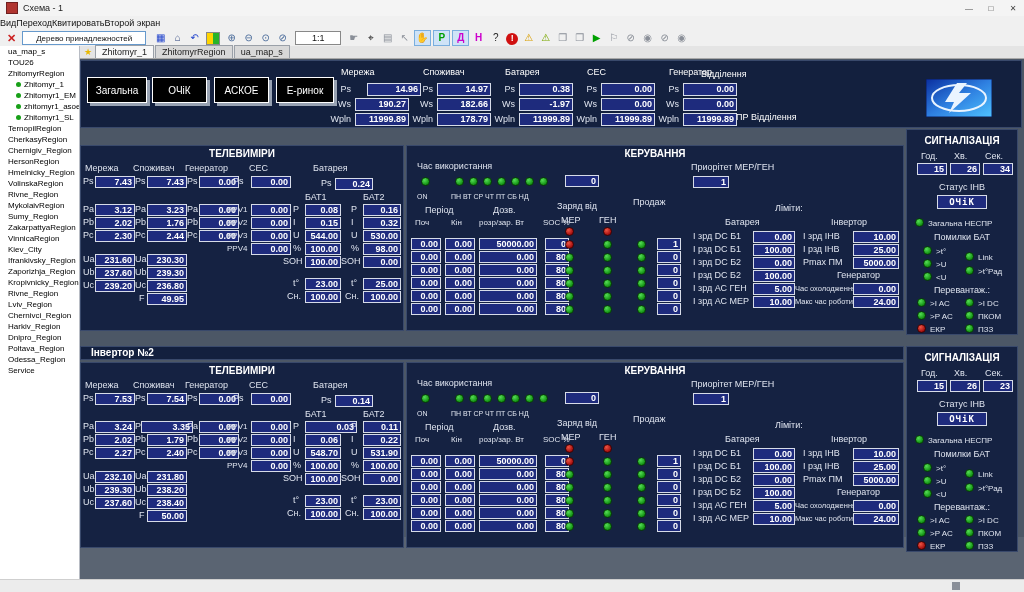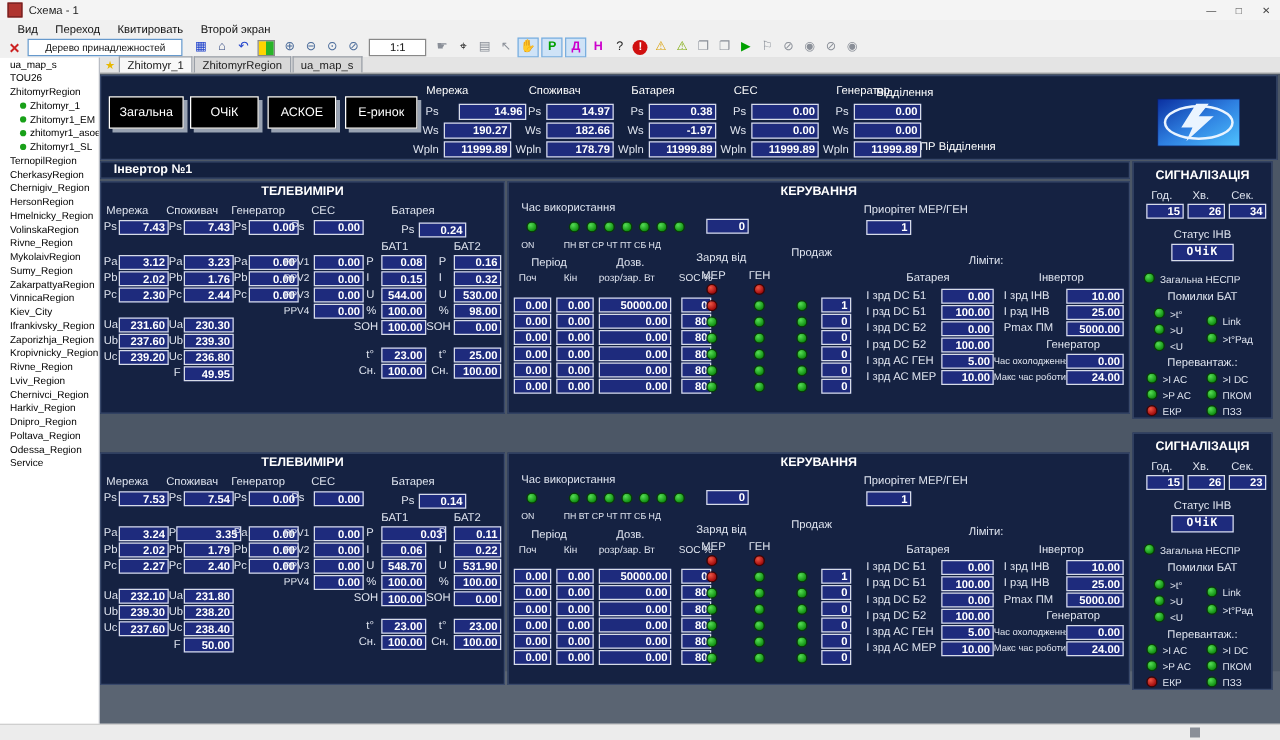--- a/index.html
+++ b/index.html
@@ -5,21 +5,21 @@
   html,body{margin:0;padding:0;background:#888;}
   .win{position:relative;width:1024px;height:592px;background:#f0f0f0;overflow:hidden;
        font-family:"Liberation Sans",sans-serif;-webkit-font-smoothing:antialiased;}
   
   .titlebar{position:absolute;left:0;top:0;right:0;height:16px;background:#f4f4f4;border-bottom:1px solid #e0e0e0;
             display:flex;align-items:center;font-size:9px;color:#222;}
   .appicon{width:10px;height:10px;background:#b03530;border:1px solid #702020;margin:0 5px 0 6px;}
   .wctl{margin-left:auto;display:flex;}
   .wbtn{width:22px;height:15px;display:flex;align-items:center;justify-content:center;font-size:8px;color:#444;}
   .menubar{position:absolute;left:0;top:16px;right:0;height:14px;background:#f0f0f0;display:flex;align-items:center;font-size:9px;color:#111;}
-  .menubar div{margin-left:14px;}
+  .menubar div{}
   .toolbar{position:absolute;left:0;top:30px;right:0;height:16px;background:#f0f0f0;border-bottom:1px solid #d5d5d5;
            display:flex;align-items:center;font-size:10px;}
   .tbi{width:15px;height:14px;display:inline-flex;align-items:center;justify-content:center;margin:0 1px;font-size:10px;line-height:1;}
   .tbi.blue{color:#2244cc}.tbi.navy{color:#223a77}.tbi.steel{color:#4a6b9a}.tbi.gray{color:#8a8f98}
   .tbi.dark{color:#222}.tbi.green{color:#00a000}.tbi.warn{color:#d99e00}.tbi.warn2{color:#7aa800}
   .tbi.green-letter{color:#00a000;font-weight:bold}.tbi.magenta-letter{color:#cc00cc;font-weight:bold}
   .tbi.pressed{background:#cfe3f7;border:1px solid #7aaede;}
   .tbi.alarm{background:#d01010;color:#fff;border-radius:50%;width:12px;height:12px;font-weight:bold;font-size:9px;margin:0 2px;}
   .tbi.dual{background:linear-gradient(90deg,#ffd400 50%,#28b428 50%);color:transparent;width:12px;height:11px;border:1px solid #888;margin:0 3px;}
   .red-x{color:#cc2222;font-weight:bold;font-size:11px;margin:0 6px 0 7px;}
@@ -245,21 +245,20 @@
           <div class="grp-name" style="left: 588px; top: 6px;">Генератор</div>
           <div class="lbl" style="left: 576px; top: 23px; width: 22px; text-align: right;">Ps</div>
           <div class="vbox" style="left: 602px; top: 22px; width: 54px; height: 13px; line-height: 11px;">0.00</div>
           <div class="lbl" style="left: 576px; top: 38px; width: 22px; text-align: right;">Ws</div>
           <div class="vbox" style="left: 602px; top: 37px; width: 54px; height: 13px; line-height: 11px;">0.00</div>
           <div class="lbl" style="left: 576px; top: 53px; width: 22px; text-align: right;">Wpln</div>
           <div class="vbox" style="left: 602px; top: 52px; width: 54px; height: 13px; line-height: 11px;">11999.89</div>
         </div>
       <div id="sections">
           <div class="section" style="top: 70px;">
-            <div class="strip">Інвертор №1</div>
             <div class="panel tel">
               <div class="ptitle" style="top: 2px;">ТЕЛЕВИМІРИ</div>
               <div class="lbl" style="left: 4px; top: 17px;">Мережа</div>
               <div class="lbl" style="left: 52px; top: 17px;">Споживач</div>
               <div class="lbl" style="left: 104px; top: 17px;">Генератор</div>
               <div class="lbl" style="left: 168px; top: 17px;">СЕС</div>
               <div class="lbl" style="left: 232px; top: 17px;">Батарея</div>
               <div class="lbl" style="left: 2px; top: 30px;">Ps</div>
               <div class="vbox" style="left: 14px; top: 30px; width: 40px;">7.43</div>
               <div class="lbl" style="left: 2px; top: 58px;">Pa</div>
@@ -476,20 +475,21 @@
               <div class="lbl" style="left: 23px; top: 181px; font-size: 8px;">&gt;P AC</div>
               <div class="dot " style="left: 58px; top: 181px;"></div>
               <div class="lbl" style="left: 71px; top: 181px; font-size: 8px;">ПКОМ</div>
               <div class="dot red" style="left: 10px; top: 194px;"></div>
               <div class="lbl" style="left: 23px; top: 194px; font-size: 8px;">ЕКР</div>
               <div class="dot " style="left: 58px; top: 194px;"></div>
               <div class="lbl" style="left: 71px; top: 194px; font-size: 8px;">ПЗЗ</div>
             </div>
           </div>
           <div class="section" style="top: 287px;">
+            <div class="strip">Інвертор №2</div>
             <div class="panel tel">
               <div class="ptitle" style="top: 2px;">ТЕЛЕВИМІРИ</div>
               <div class="lbl" style="left: 4px; top: 17px;">Мережа</div>
               <div class="lbl" style="left: 52px; top: 17px;">Споживач</div>
               <div class="lbl" style="left: 104px; top: 17px;">Генератор</div>
               <div class="lbl" style="left: 168px; top: 17px;">СЕС</div>
               <div class="lbl" style="left: 232px; top: 17px;">Батарея</div>
               <div class="lbl" style="left: 2px; top: 30px;">Ps</div>
               <div class="vbox" style="left: 14px; top: 30px; width: 40px;">7.53</div>
               <div class="lbl" style="left: 2px; top: 58px;">Pa</div>

